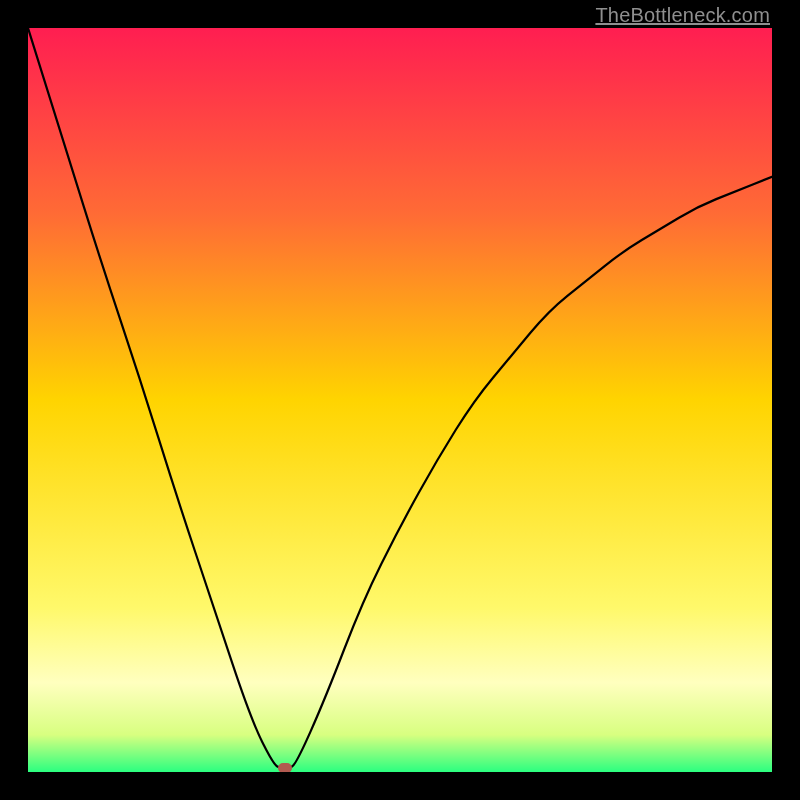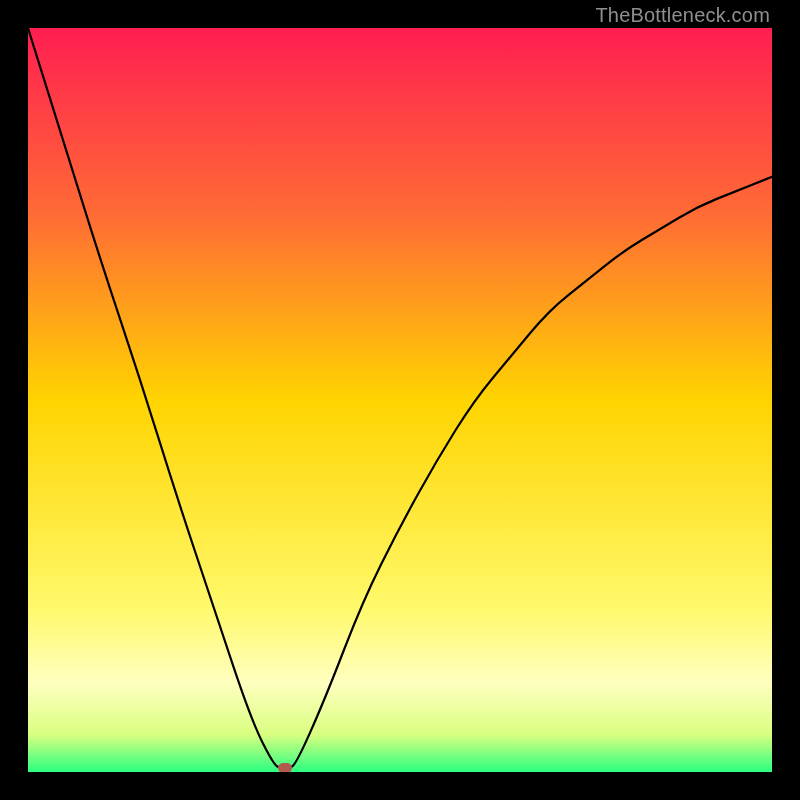--- a/index.html
+++ b/index.html
@@ -43,20 +43,21 @@
     transform: translate(-50%, -50%);
   }
   .watermark {
     position: absolute;
     top: 4px;
     right: 30px;
     color: #8f8f8f;
     font-size: 20px;
     letter-spacing: 0.2px;
     font-weight: 500;
+    text-decoration: underline;
   }
 </style>
 </head>
 <body>
 
 <div class="frame">
 
   <div class="plot-area">
     <svg class="gradient-bg" viewBox="0 0 744 744" preserveAspectRatio="none">
       <defs>

